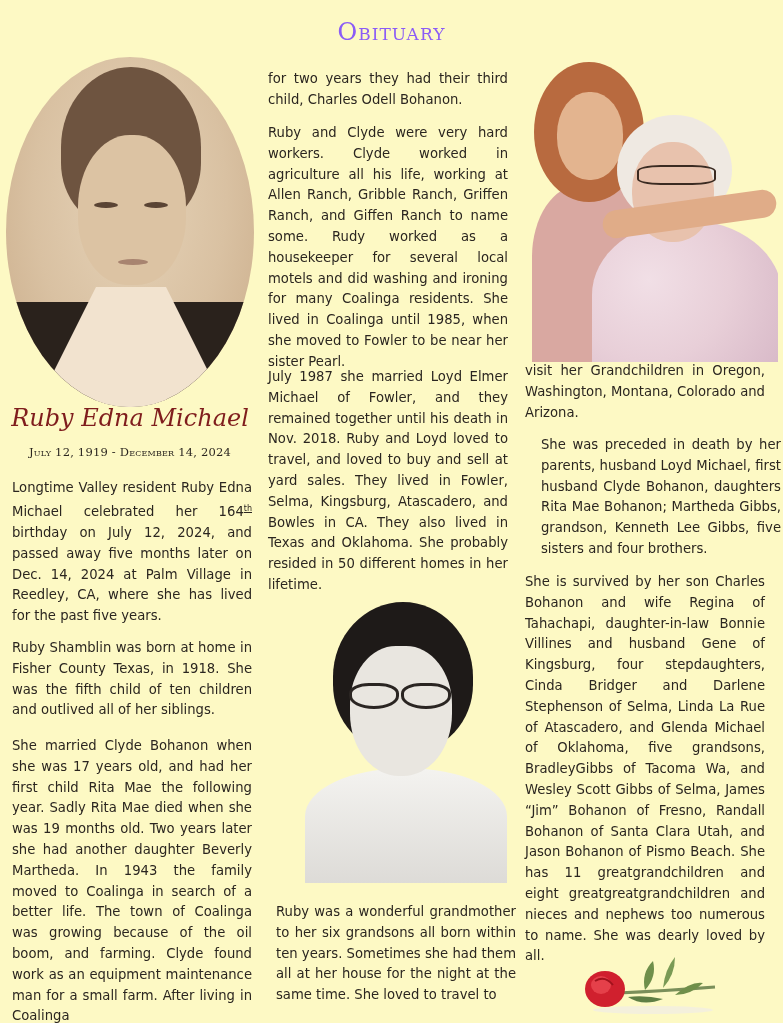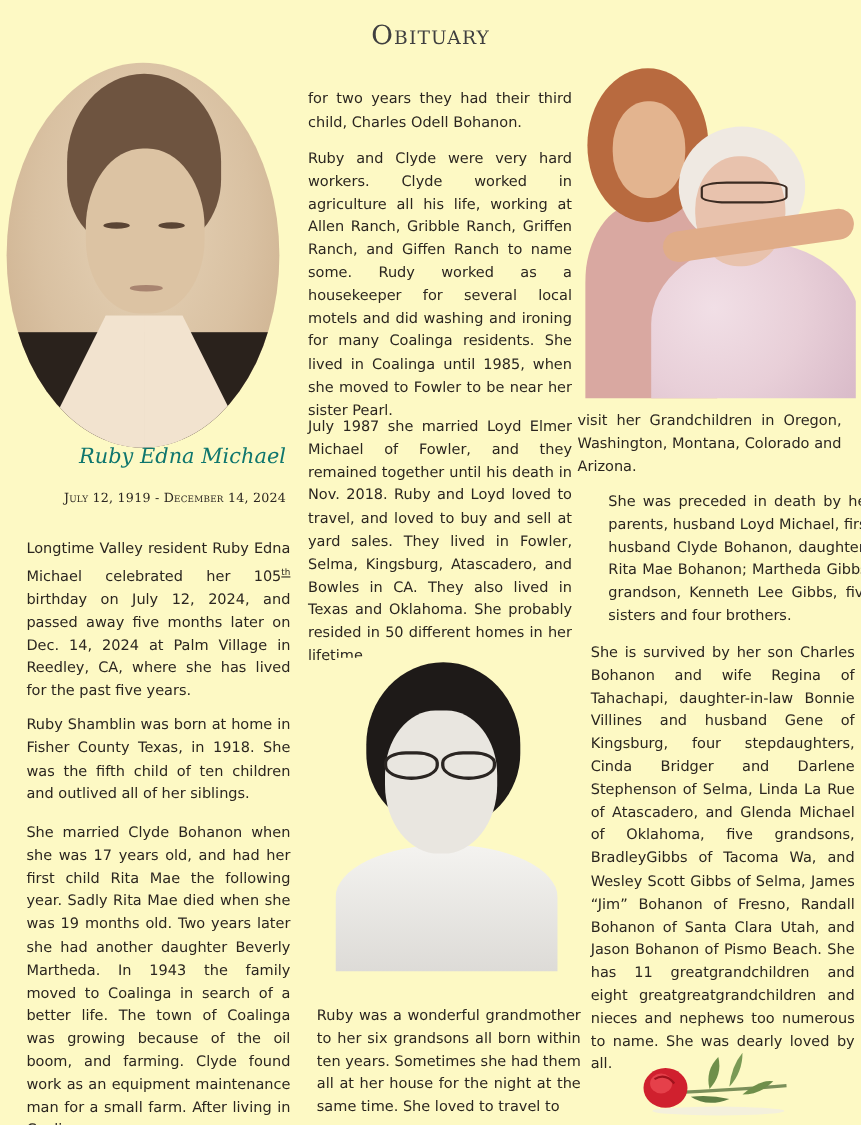--- a/index.html
+++ b/index.html
@@ -9,49 +9,49 @@
     position: relative;
     font-family: "DejaVu Sans", sans-serif;
     color: #2b2620;
   }
   .title {
     position: absolute; left: 0; top: 18px; width: 783px;
     text-align: center;
     font-family: "DejaVu Serif", serif;
     font-size: 24px; letter-spacing: 1px;
     font-variant: small-caps;
-    color: #404040;
+    color: #8b5cf6;
   }
   .p {
     position: absolute;
     font-size: 13.2px; line-height: 20.8px;
     text-align: justify;
-    margin: 12px;
+    margin: 0;
   }
   .photo-oval {
     position: absolute; left: 6px; top: 57px; width: 248px; height: 350px;
     border-radius: 50%;
     background: radial-gradient(ellipse at 50% 40%, #e6d3b8 0%, #d9c1a2 55%, #c9ab88 100%);
     overflow: hidden;
   }
   .po-hair { position:absolute; left:55px; top:10px; width:140px; height:160px; border-radius:50% 50% 40% 40%; background:#6e5440; }
   .po-face { position:absolute; left:72px; top:78px; width:108px; height:150px; border-radius:48% 48% 45% 45%; background:#dcc3a3; }
   .po-eyeL, .po-eyeR { position:absolute; top:145px; width:24px; height:6px; border-radius:50%; background:#5a4434; }
   .po-eyeL { left:88px; } .po-eyeR { left:138px; }
   .po-lips { position:absolute; left:112px; top:202px; width:30px; height:6px; border-radius:50%; background:#a88470; }
   .po-body { position:absolute; left:0; top:245px; width:248px; height:120px; background:#2a221c; }
   .po-collarL { position:absolute; left:30px; top:230px; width:0; height:0; border-left:60px solid transparent; border-right:35px solid #f2e3cf; border-top:0; border-bottom:120px solid #f2e3cf; }
   .po-collarR { position:absolute; left:125px; top:230px; width:0; height:0; border-right:60px solid transparent; border-left:35px solid #f2e3cf; border-bottom:120px solid #f2e3cf; }
   .name-script {
-    position: absolute; left: 0; top: 404px; width: 260px; text-align: right;
+    position: absolute; left: 0; top: 404px; width: 260px; text-align: center;
     font-family: "DejaVu Serif", serif; font-style: italic;
-    font-size: 19px; color: #0f766e;
+    font-size: 24px; color: #7f1d1d;
   }
   .dates {
-    position: absolute; left: 0; top: 445px; width: 260px; text-align: right;
+    position: absolute; left: 0; top: 445px; width: 260px; text-align: center;
     font-family: "DejaVu Serif", serif; font-size: 11.5px; font-variant: small-caps; letter-spacing: .2px;
   }
   .photo-bw {
     position: absolute; left: 305px; top: 598px; width: 202px; height: 285px;
     background: linear-gradient(#fdf9c4, #fdf9c4);
     overflow: hidden;
   }
   .bw-hair { position:absolute; left:28px; top:4px; width:140px; height:150px; border-radius:50% 50% 45% 45%; background:#1e1a18; }
   .bw-face { position:absolute; left:45px; top:48px; width:102px; height:130px; border-radius:45% 45% 48% 48%; background:#e9e6e0; }
   .bw-glasses { position:absolute; left:44px; top:85px; width:104px; height:22px; }
@@ -86,21 +86,21 @@
     <div class="po-eyeR"></div>
   <div class="po-lips"></div>
   <div class="po-body"></div>
   <div class="po-collarL"></div>
   <div class="po-collarR"></div>
 </div>
 
 <div class="name-script">Ruby Edna Michael</div>
 <div class="dates">July 12, 1919 - December 14, 2024</div>
 
-<p class="p" style="left:12px; top:478px; width:240px;"><span>Longtime Valley resident Ruby Edna Michael celebrated her 105</span><sup style="font-size:8px;text-decoration:underline;">th</sup><span> birthday on July 12, 2024, and passed away five months later on Dec. 14, 2024 at Palm Village in Reedley, CA, where she has lived for the past five years.</span></p>
+<p class="p" style="left:12px; top:478px; width:240px;"><span>Longtime Valley resident Ruby Edna Michael celebrated her 164</span><sup style="font-size:8px;text-decoration:underline;">th</sup><span> birthday on July 12, 2024, and passed away five months later on Dec. 14, 2024 at Palm Village in Reedley, CA, where she has lived for the past five years.</span></p>
 
 <p class="p" style="left:12px; top:638px; width:240px;">Ruby Shamblin was born at home in Fisher County Texas, in 1918. She was the fifth child of ten children and outlived all of her siblings.</p>
 
 <p class="p" style="left:12px; top:736px; width:240px;">She married Clyde Bohanon when she was 17 years old, and had her first child Rita Mae the following year. Sadly Rita Mae died when she was 19 months old. Two years later she had another daughter Beverly Martheda. In 1943 the family moved to Coalinga in search of a better life. The town of Coalinga was growing because of the oil boom, and farming. Clyde found work as an equipment maintenance man for a small farm. After living in Coalinga</p>
 
 <p class="p" style="left:268px; top:69px; width:240px;">for two years they had their third child, Charles Odell Bohanon.</p>
 
 <p class="p" style="left:268px; top:123px; width:240px;">Ruby and Clyde were very hard workers. Clyde worked in agriculture all his life, working at Allen Ranch, Gribble Ranch, Griffen Ranch, and Giffen Ranch to name some. Rudy worked as a housekeeper for several local motels and did washing and ironing for many Coalinga residents. She lived in Coalinga until 1985, when she moved to Fowler to be near her sister Pearl.</p>
 
 <p class="p" style="left:268px; top:367px; width:240px;">July 1987 she married Loyd Elmer Michael of Fowler, and they remained together until his death in Nov. 2018. Ruby and Loyd loved to travel, and loved to buy and sell at yard sales. They lived in Fowler, Selma, Kingsburg, Atascadero, and Bowles in CA. They also lived in Texas and Oklahoma. She probably resided in 50 different homes in her lifetime.</p>
@@ -121,21 +121,21 @@
   <div class="pc-body1"></div>
   <div class="pc-hair1"></div>
   <div class="pc-face1"></div>
   <div class="pc-body2"></div>
   <div class="pc-hair2"></div>
   <div class="pc-face2"></div>
   <div class="pc-glasses"></div>
   <div class="pc-arm"></div>
 </div>
 
-<p class="p" style="left:513px; top:361px; width:240px;">visit her Grandchildren in Oregon, Washington, Montana, Colorado and Arizona.</p>
+<p class="p" style="left:525px; top:361px; width:240px;">visit her Grandchildren in Oregon, Washington, Montana, Colorado and Arizona.</p>
 
 <p class="p" style="left:541px; top:435px; width:240px;">She was preceded in death by her parents, husband Loyd Michael, first husband Clyde Bohanon, daughters Rita Mae Bohanon; Martheda Gibbs, grandson, Kenneth Lee Gibbs, five sisters and four brothers.</p>
 
 <p class="p" style="left:525px; top:572px; width:240px;">She is survived by her son Charles Bohanon and wife Regina of Tahachapi, daughter-in-law Bonnie Villines and husband Gene of Kingsburg, four stepdaughters, Cinda Bridger and Darlene Stephenson of Selma, Linda La Rue of Atascadero, and Glenda Michael of Oklahoma, five grandsons, BradleyGibbs of Tacoma Wa, and Wesley Scott Gibbs of Selma, James “Jim” Bohanon of Fresno, Randall Bohanon of Santa Clara Utah, and Jason Bohanon of Pismo Beach. She has 11 greatgrandchildren and eight greatgreatgrandchildren and nieces and nephews too numerous to name. She was dearly loved by all.</p>
 
 <svg class="rose" viewBox="0 0 140 60">
   <path d="M35 38 Q80 36 132 32" stroke="#7a8f5a" stroke-width="3" fill="none"></path>
   <path d="M62 35 Q58 18 70 6 Q74 22 62 35Z" fill="#6f8f4a"></path>
   <path d="M80 33 Q82 14 92 2 Q92 20 80 33Z" fill="#7a9a55"></path>
   <path d="M92 40 Q108 26 120 28 Q108 40 92 40Z" fill="#6f8f4a"></path>

